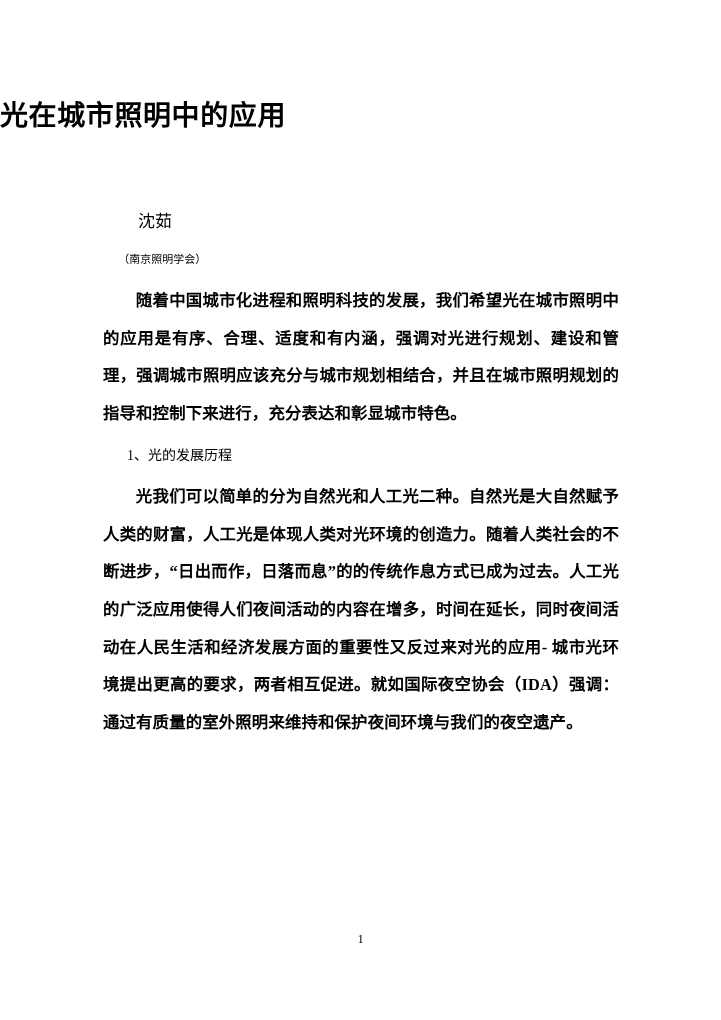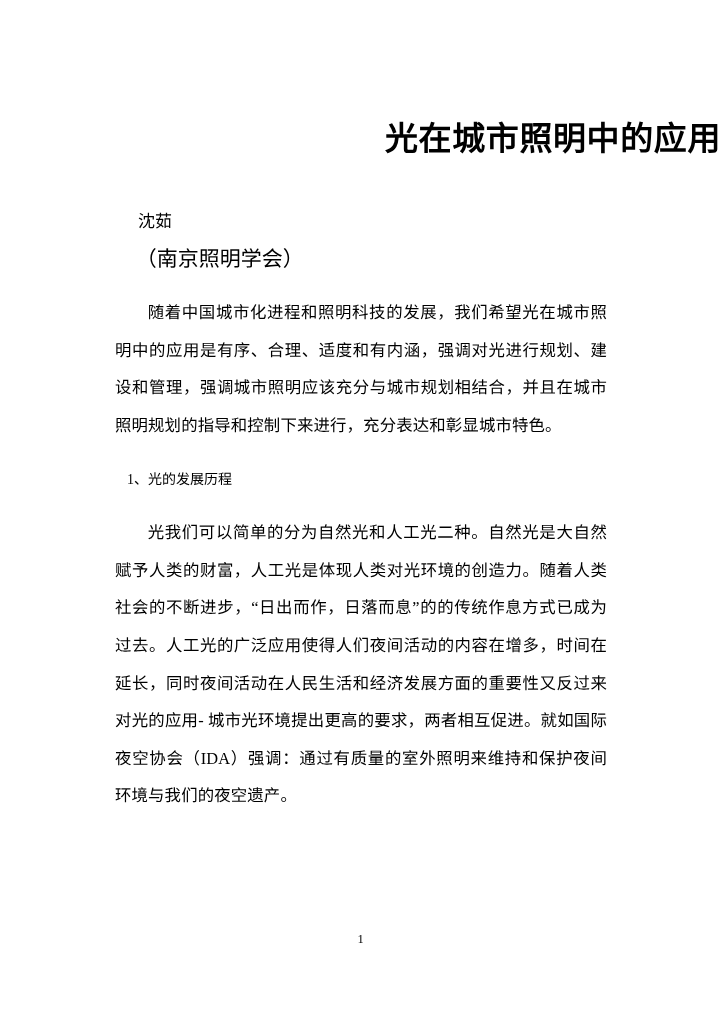--- a/index.html
+++ b/index.html
@@ -17,57 +17,58 @@
     position: relative;
     width: 721px;
     height: 1020px;
     background: #ffffff;
     overflow: hidden;
     box-sizing: border-box;
   }
   .doc-title {
     position: absolute;
     left: 0;
-    top: 100px;
+    top: 80px;
     width: 721px;
-    text-align: right;
-    font-size: 33px;
+    text-align: left;
+    font-size: 28px;
     font-weight: bold;
     letter-spacing: 0.6px;
     line-height: 34px;
     font-family: "Liberation Sans", "DejaVu Sans", sans-serif;
     white-space: nowrap;
   }
   .body-area {
     position: absolute;
     left: 99px;
     top: 203px;
     width: 524px;
   }
   .para {
     font-size: 16.4px;
     line-height: 37.6px;
     text-align: justify;
     text-justify: inter-ideograph;
     text-align-last: left;
-    margin: 16px;
+    margin: 4px;
     letter-spacing: 0.15px;
     word-break: break-all;
+    font-weight: bold;
   }
   .para.indent {
     text-indent: 2em;
   }
   .byline {
     font-size: 17px;
     line-height: 37.6px;
     margin: 0;
     text-indent: 2.3em;
   }
   .affil {
-    font-size: 21px;
+    font-size: 11px;
     line-height: 37.6px;
     margin: 0;
     text-indent: 1.75em;
   }
   .heading-line {
     font-size: 14px;
     line-height: 37.6px;
     margin: 0;
     text-indent: 2em;
   }

